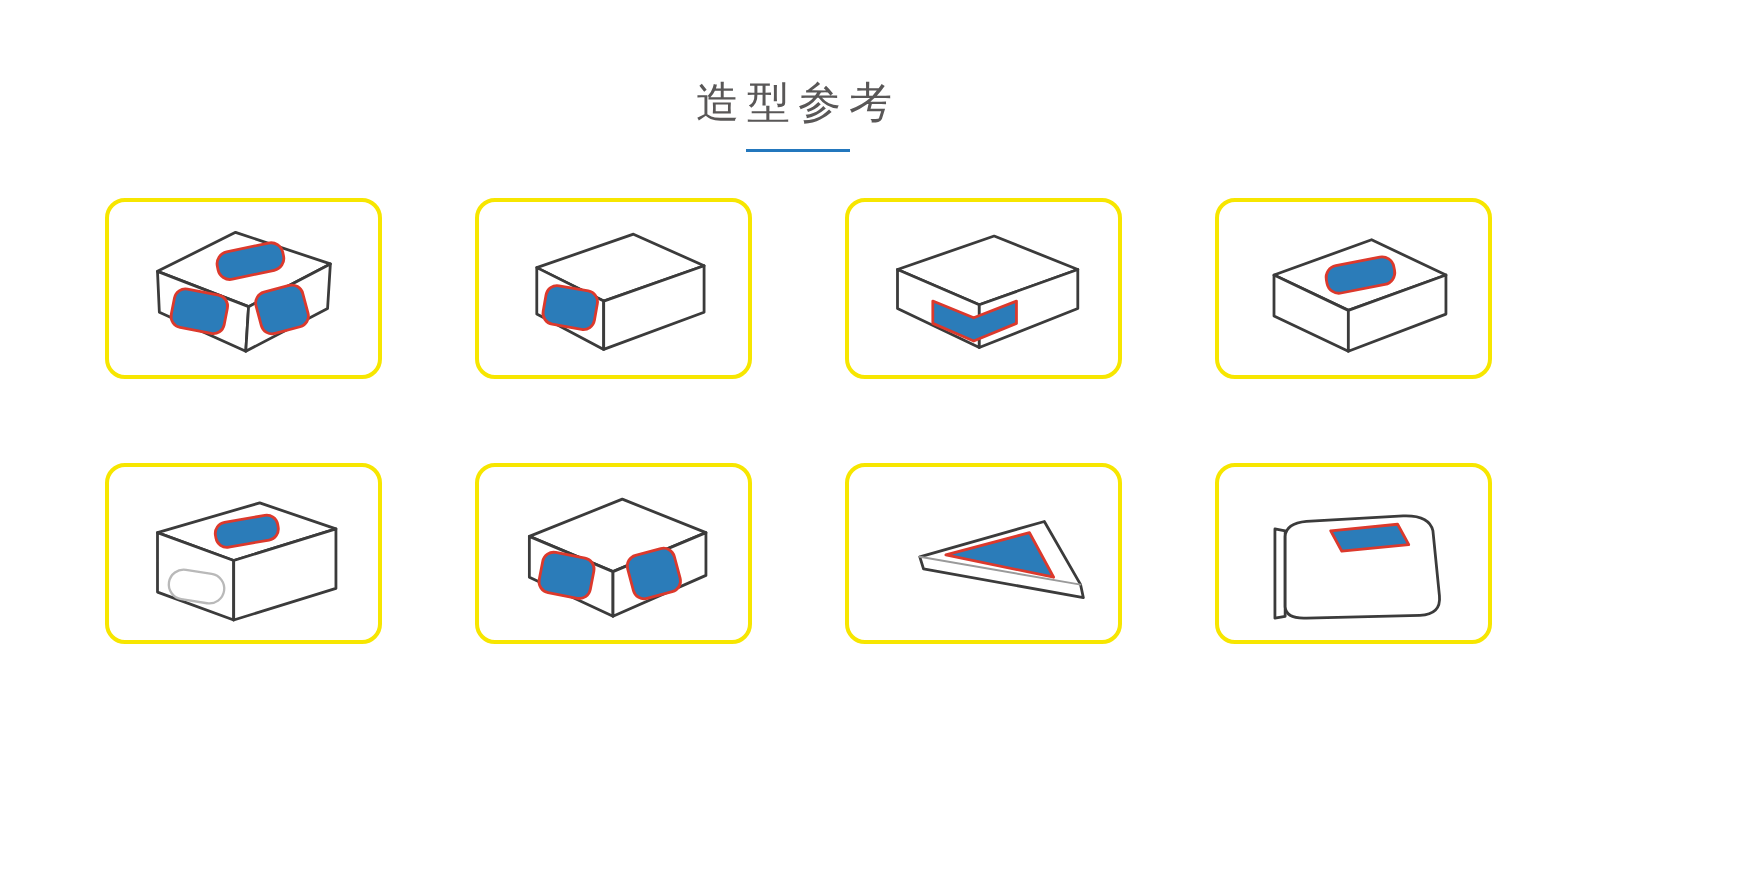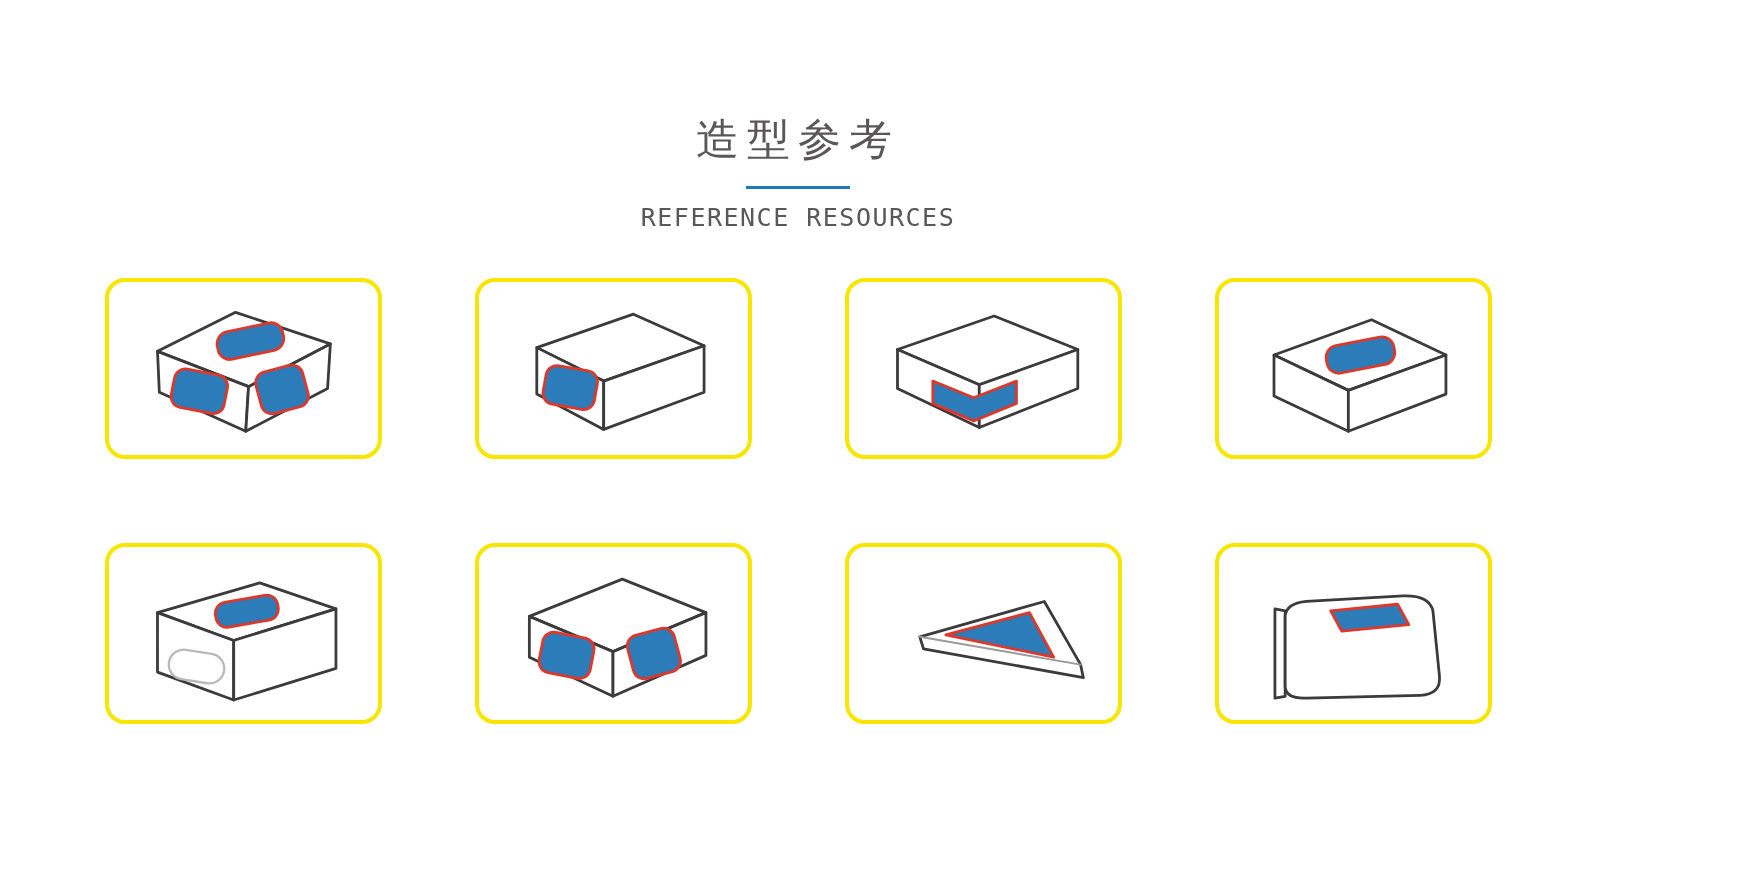--- a/index.html
+++ b/index.html
@@ -11,21 +11,20 @@
     overflow: hidden;
     font-family: "DejaVu Sans", sans-serif;
   }
   .page {
     width: 1596px;
     height: 878px;
   }
   .header {
     text-align: center;
     padding-top: 74px;
-    margin-top: 37px;
   }
   .title {
     margin: 0;
     font-size: 43px;
     font-weight: 500;
     color: #595757;
     letter-spacing: 8px;
     font-family: "DejaVu Sans", sans-serif;
   }
   .divider {
@@ -91,21 +90,20 @@
   }
 </style>
 </head>
 <body>
 
 <div class="page">
 
   <div class="header">
     <h1 class="title">造型参考</h1>
     <div class="divider"></div>
-    <div class="subtitle">REFERENCE RESOURCES</div>
   </div>
 
   <div class="grid">
 
     <figure class="card">
       <svg viewBox="0 0 260 170" aria-label="box-top-and-two-front-windows-icon">
         <path class="outline" d="M38,66 L122,24 L224,58 L136,104 Z"></path>
         <path class="outline" d="M38,66 L136,104 L133,152 L40,110 Z"></path>
         <path class="outline" d="M136,104 L224,58 L221,106 L133,152 Z"></path>
         <rect class="win" x="102" y="40" width="72" height="30" rx="13" transform="rotate(-12 138 55)"></rect>

